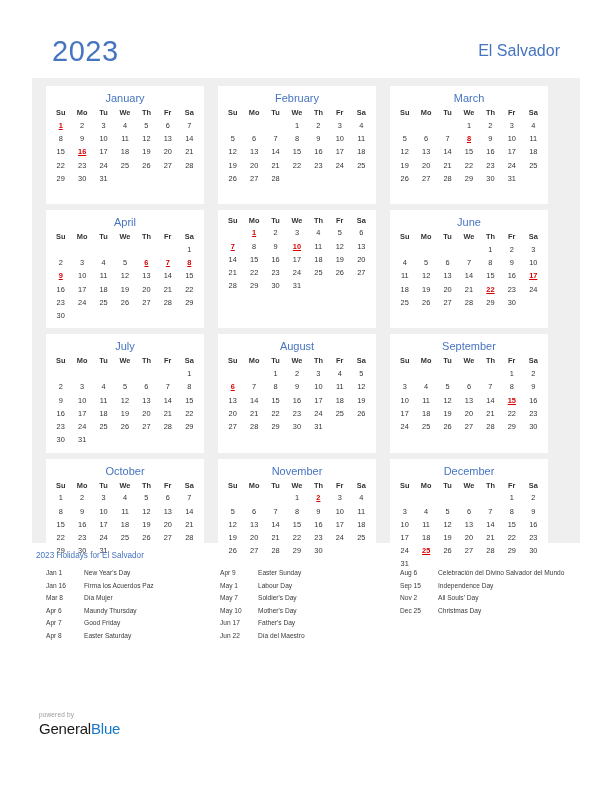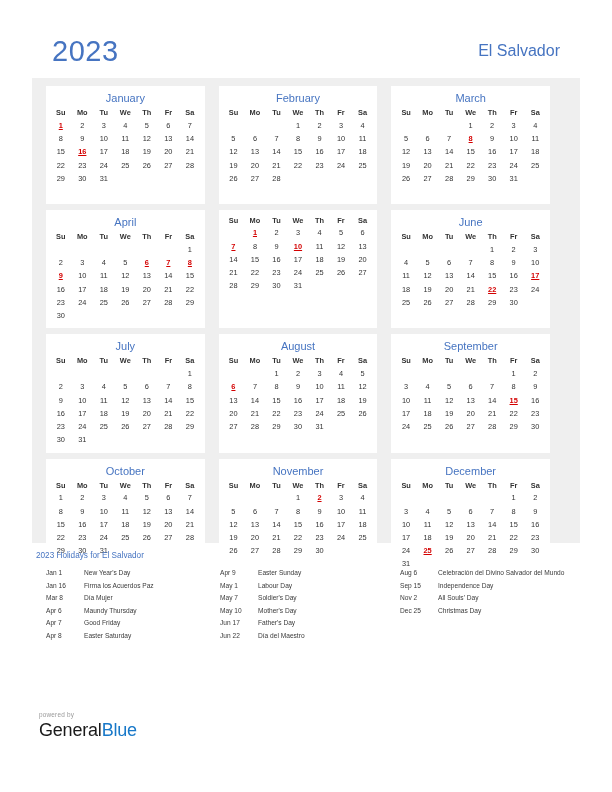--- a/index.html
+++ b/index.html
@@ -57,32 +57,32 @@
     width: 548px;
     height: 465px;
     background: #EFEFEF;
     box-sizing: border-box;
     padding: 8px 0 8px 0;
   }
 
   .quarter-row {
     display: flex;
     justify-content: flex-start;
-    padding: 0 14px 0 0;
+    padding: 0 0 0 0;
   }
   .quarter-row + .quarter-row { margin-top: 6px; border-radius: 19px; }
 
   .month-card {
     width: 164px;
     margin-left: 14px;
     background: #ffffff;
     box-sizing: border-box;
     padding: 5px 4px 6px 4px;
   }
-  .month-card:last-child { margin-right: 16px; }
+  .month-card:last-child { margin-right: 32px; }
 
   .month-name {
     text-align: center;
     color: #4674C1;
     font-size: 11px;
     font-weight: 400;
     padding: 1px 0 3px 0;
     line-height: 1.15;
   }
 
@@ -159,21 +159,21 @@
     top: 712px;
   }
   .powered-by {
     font-size: 6.4px;
     color: #999999;
     letter-spacing: 0.2px;
     line-height: 1;
     margin-bottom: 3px;
   }
   .brand {
-    font-size: 18px;
+    font-size: 15px;
     line-height: 1;
     letter-spacing: -0.2px;
   }
   .brand .brand-general { color: #1a1a1a; }
   .brand .brand-blue { color: #1878C8; }
 </style>
 </head>
 <body>
 
 <div class="page">

